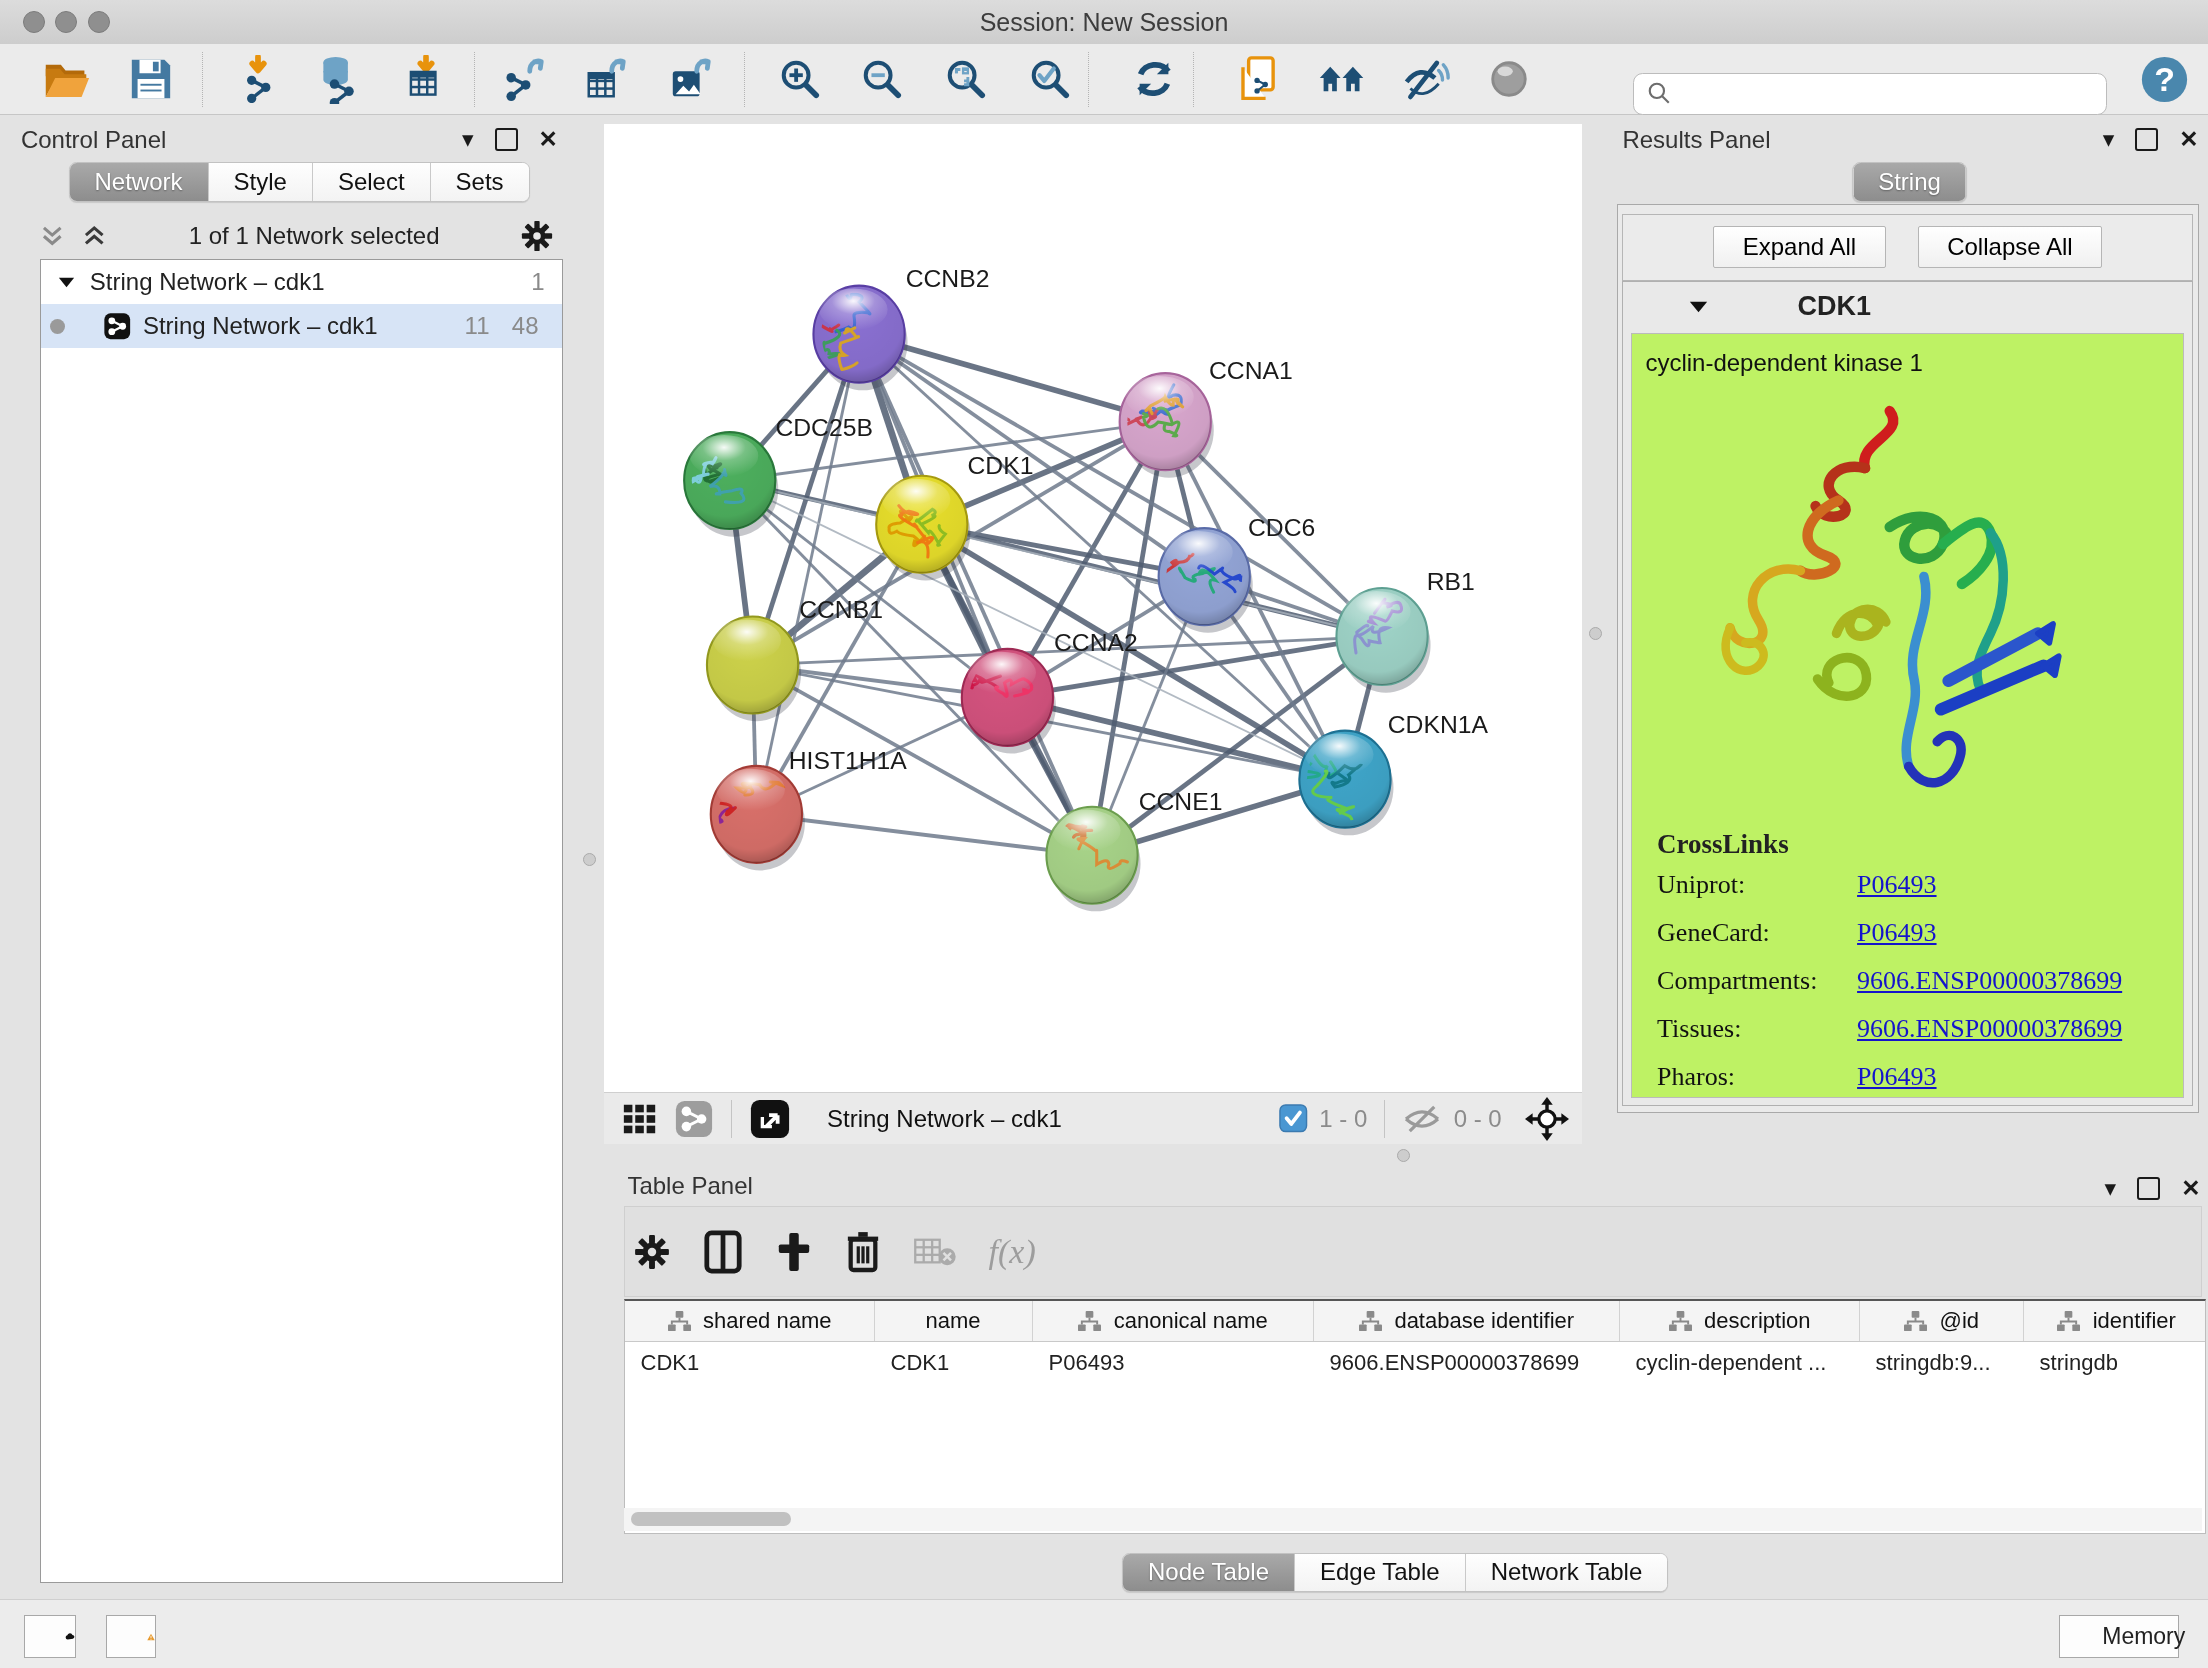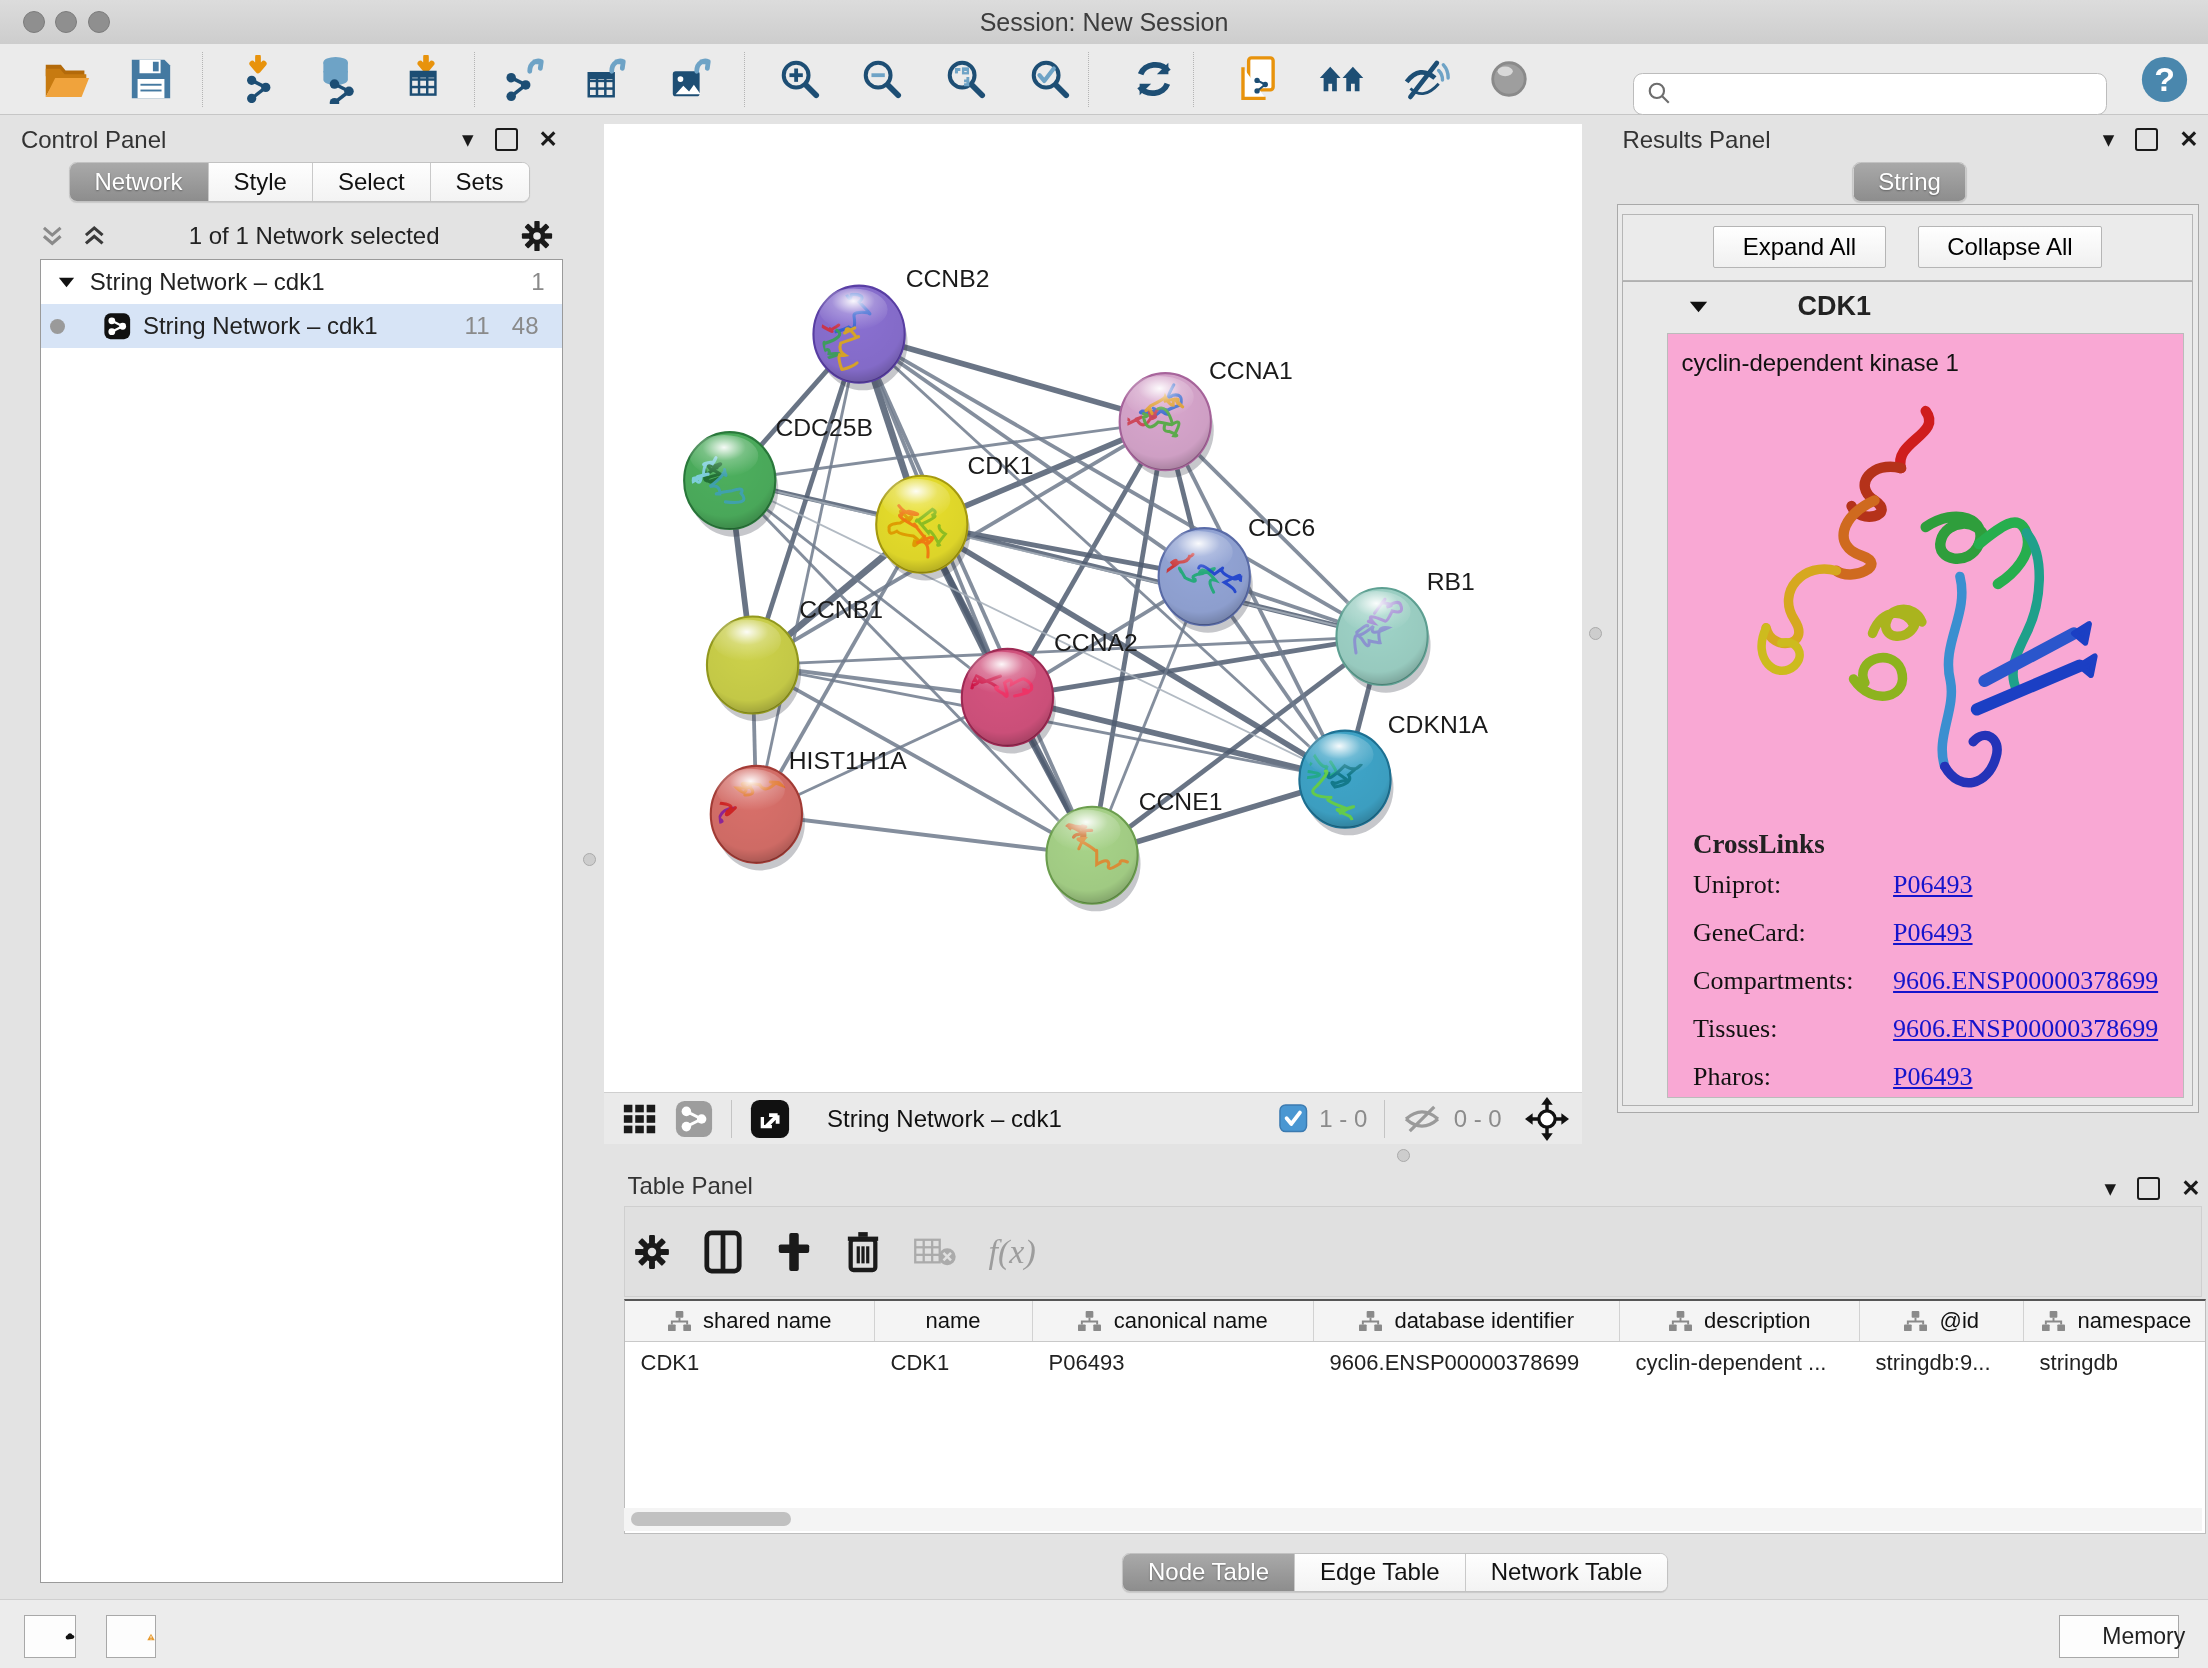--- a/index.html
+++ b/index.html
@@ -60,21 +60,21 @@
   #rp-tab{position:absolute;left:50%;top:38px;transform:translateX(-50%);}
   #rp-box{position:absolute;left:5.7px;top:80px;width:580px;height:907px;
     border:1px solid #a9a9a9;background:#eaeaea;}
   #rp-buttons{position:absolute;left:4.8px;top:8.6px;right:4.8px;height:65px;border:1px solid #b6b6b6;
     display:flex;align-items:center;justify-content:center;gap:32px;background:#ebebeb;}
   .rp-btn{padding:5.7px 28.5px;font-size:24px;background:linear-gradient(#ffffff,#f0f0f0);
     border:1px solid #b5b5b5;border-radius:2px;}
   #gene-box{position:absolute;left:4.8px;top:76px;right:4.8px;bottom:5.7px;border:1px solid #b0b0b0;background:#e9e9e9;}
   #gene-header{height:49px;display:flex;align-items:center;}
   #gene-sub{position:absolute;left:7.6px;top:51px;right:7.6px;bottom:7.6px;border:1px solid #bbb;
-    background:#f9a8d4;overflow:hidden;margin-left:36px;}
+    background:#bef264;overflow:hidden;}
   #gene-desc{font-size:24px;margin:15px 0 0 13.3px;color:#111;}
   .serif{font-family:"Liberation Serif",serif;}
   #crosslinks{position:absolute;left:25px;top:495px;}
   #crosslinks h3{font-size:27px;margin:0 0 9.5px 0;}
   .cl-row{display:flex;font-size:26px;margin-bottom:18px;}
   .cl-label{width:200px;color:#111;}
   .cl-link{color:#1414cc;text-decoration:underline;}
   
   #table-panel{left:616px;top:1172px;width:1592px;height:422px;}
   #tp-header{position:absolute;left:11.4px;top:0px;right:7.6px;display:flex;align-items:flex-end;gap:40px;}
@@ -930,21 +930,21 @@
                 <g fill="#8a8a8a">
                   <rect x="9" y="1" width="8" height="7" rx="1"></rect>
                   <rect x="1" y="15" width="8" height="7" rx="1"></rect>
                   <rect x="17" y="15" width="8" height="7" rx="1"></rect>
                 </g>
                 <g stroke="#8a8a8a" stroke-width="2" fill="none">
                   <path d="M13,8 v4 M5,15 v-3 h16 v3"></path>
                 </g>
               </svg>
             </span>
-            <span>namespace</span>
+            <span>identifier</span>
           </div>
         </div>
       <div id="trow">
           <div class="td" style="width: 250px; flex: 0 0 250px;">CDK1</div>
           <div class="td" style="width: 158px; flex: 0 0 158px;">CDK1</div>
           <div class="td" style="width: 281px; flex: 0 0 281px;">P06493</div>
           <div class="td" style="width: 306px; flex: 0 0 306px;">9606.ENSP00000378699</div>
           <div class="td" style="width: 240px; flex: 0 0 240px;">cyclin-dependent ...</div>
           <div class="td" style="width: 164px; flex: 0 0 164px;">stringdb:9...</div>
           <div class="td" style="width: 186px; flex: 0 0 186px;">stringdb</div>

